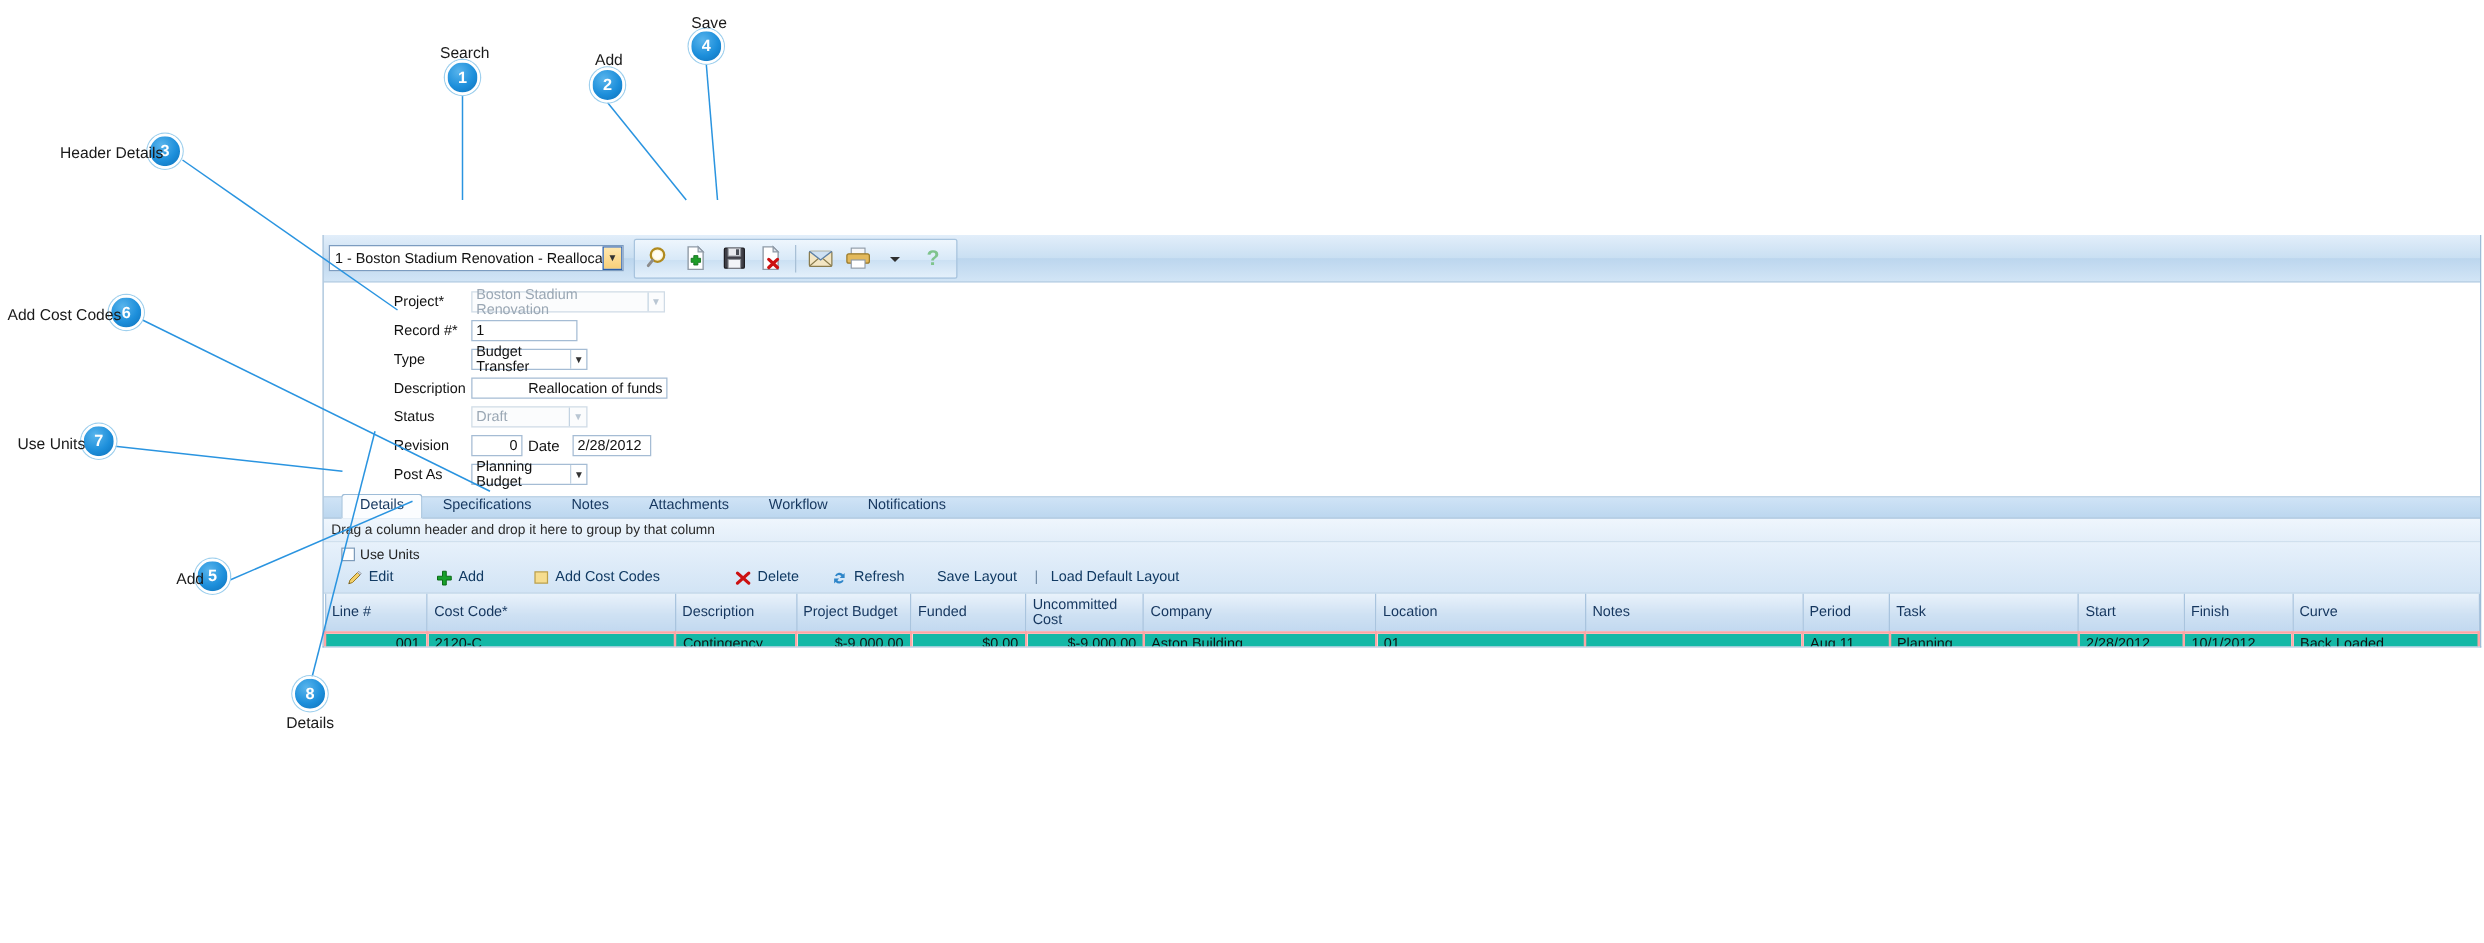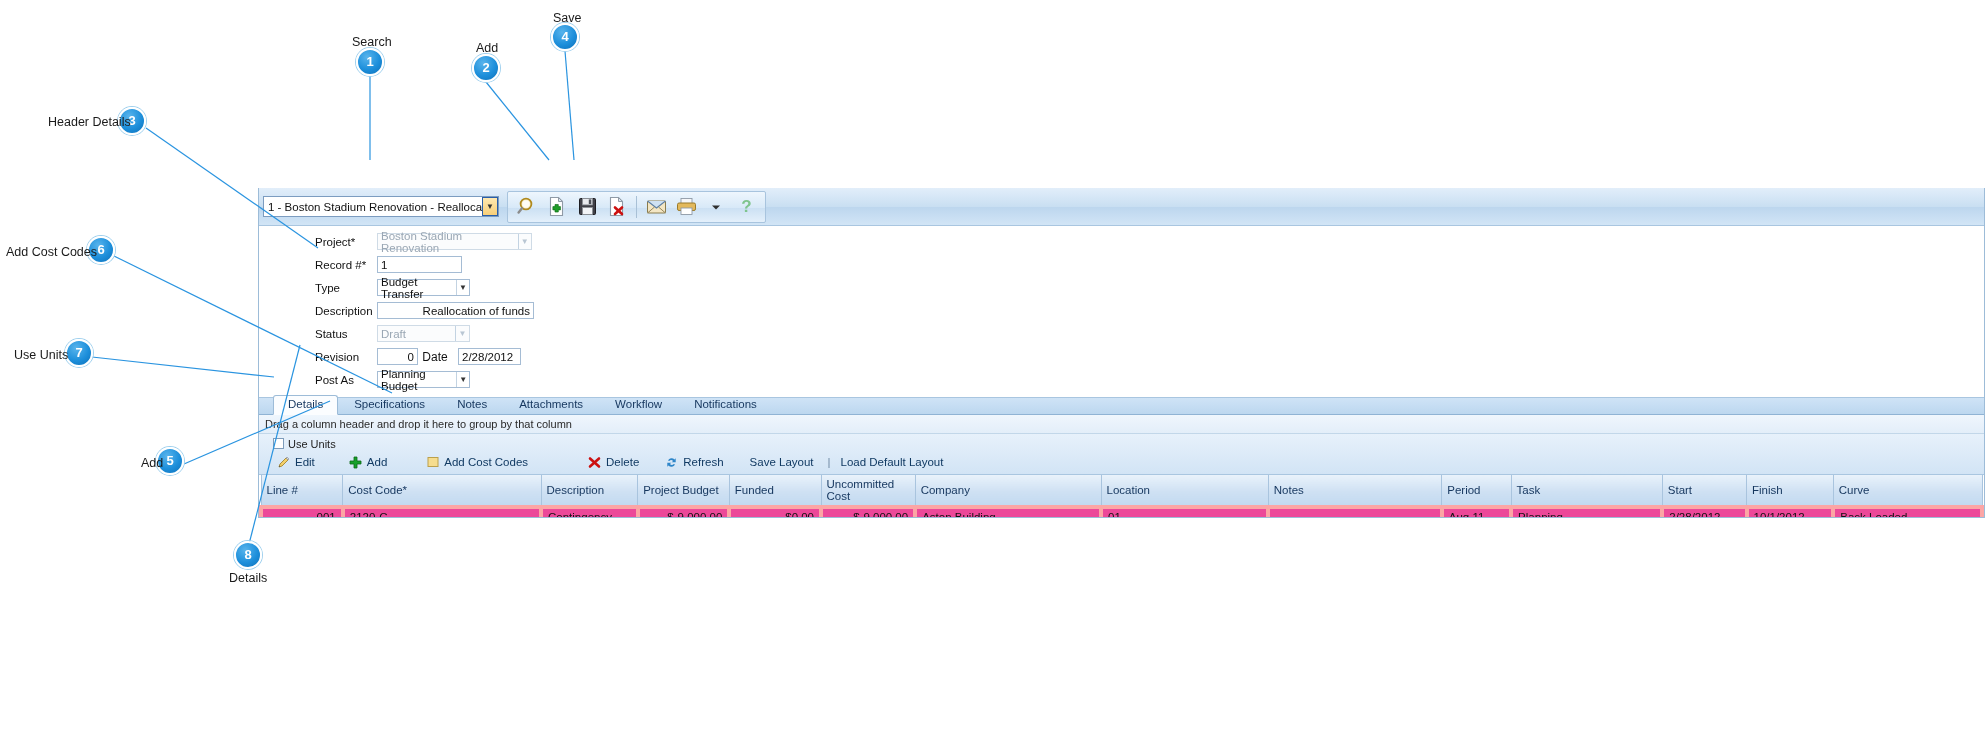--- a/index.html
+++ b/index.html
@@ -172,24 +172,24 @@
   table.grid { border-collapse: collapse; width: 100%; table-layout: fixed; }
   table.grid th {
     background: linear-gradient(#e9f2fb, #cfe1f3 55%, #c2d9f0);
     border: 1px solid #a9c4de;
     border-top: none;
     font-size: 11.5px; font-weight: normal; color: #15365e;
     text-align: left; padding: 3px 5px;
     height: 28px; vertical-align: middle;
   }
   table.grid td {
-    border: 4px solid #fca5a5;
+    border: 2px solid #fca5a5;
     font-size: 11.5px; color: #111;
     padding: 2px 5px; height: 18px;
-    background: #ec4899;
+    background: #14b8a6;
     white-space: nowrap; overflow: hidden;
   }
   td.num { text-align: right; }
 </style>
 </head>
 <body>
 
 <div id="root">
 
   <svg class="leader" width="1987" height="754" style="left:0;top:0;">

